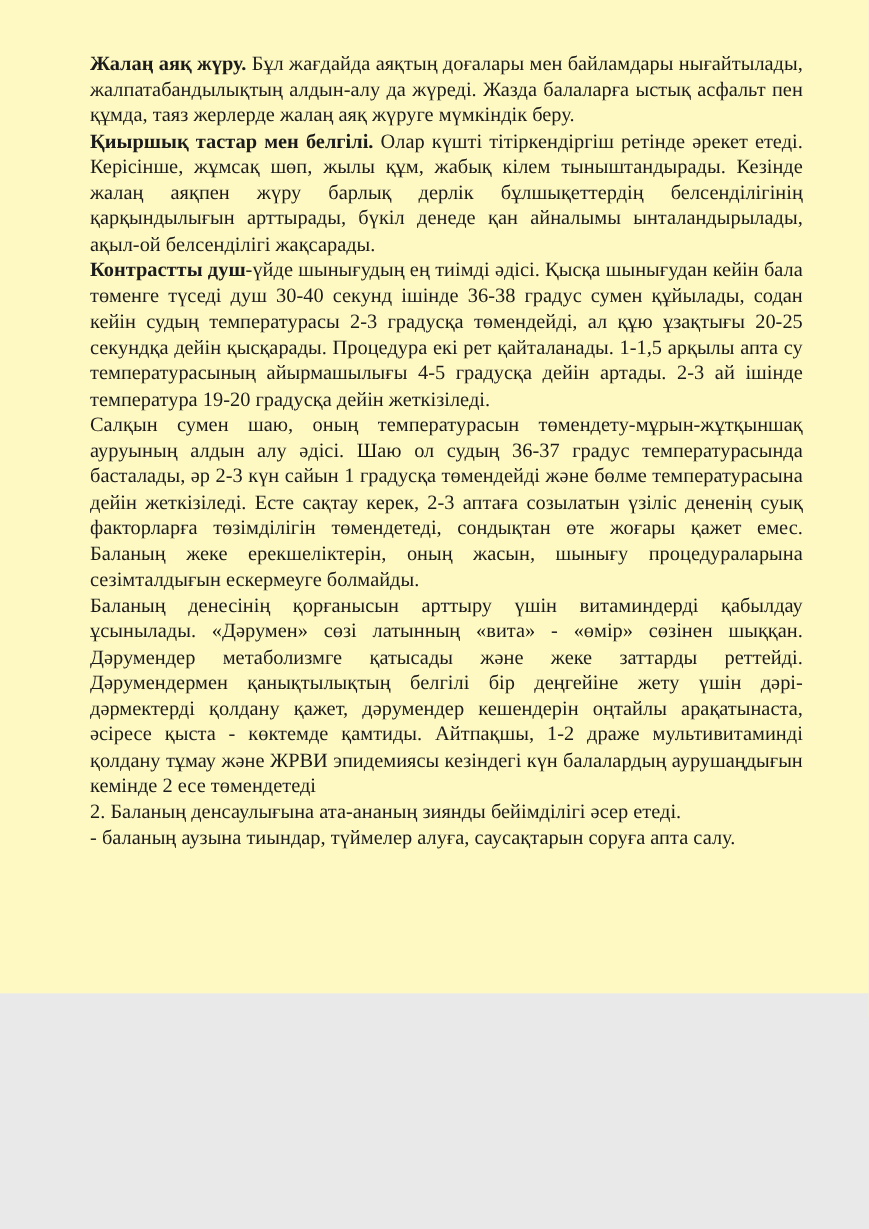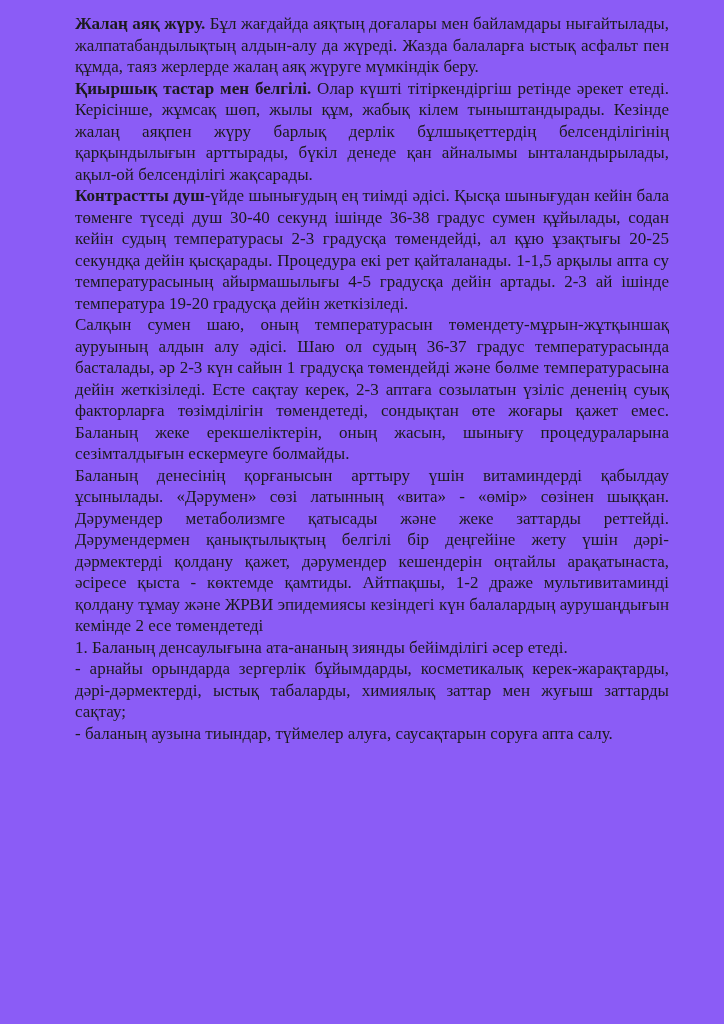--- a/index.html
+++ b/index.html
@@ -3,25 +3,25 @@
 <meta charset="utf-8">
 <style>
   html, body {
     margin: 0;
     padding: 0;
     background: #e9e9e9;
   }
   .page {
     position: relative;
     width: 724px;
-    height: 1024px;
+    height: 828px;
     margin: 0 auto;
-    background: #8b5cf6;
+    background: #fef9c3;
     box-sizing: border-box;
-    padding: 13px 55px 0 75px;
+    padding: 42px 55px 0 75px;
     overflow: hidden;
   }
   .doc-body {
     font-family: "Liberation Serif", "DejaVu Serif", serif;
     font-size: 17px;
     line-height: 21.5px;
     color: #1b1b1b;
     text-align: justify;
   }
   .doc-body p {
@@ -41,23 +41,22 @@
   <p><b>Жалаң аяқ жүру.</b><span> Бұл жағдайда аяқтың доғалары мен байламдары нығайтылады, жалпатабандылықтың алдын-алу да жүреді. Жазда балаларға ыстық асфальт пен құмда, таяз жерлерде жалаң аяқ жүруге мүмкіндік беру.</span></p>
 
   <p><b>Қиыршық тастар мен белгілі.</b><span> Олар күшті тітіркендіргіш ретінде әрекет етеді. Керісінше, жұмсақ шөп, жылы құм, жабық кілем тыныштандырады. Кезінде жалаң аяқпен жүру барлық дерлік бұлшықеттердің белсенділігінің қарқындылығын арттырады, бүкіл денеде қан айналымы ынталандырылады, ақыл-ой белсенділігі жақсарады.</span></p>
 
   <p><b>Контрастты душ</b><span>-үйде шынығудың ең тиімді әдісі. Қысқа шынығудан кейін бала төменге түседі душ 30-40 секунд ішінде 36-38 градус сумен құйылады, содан кейін судың температурасы 2-3 градусқа төмендейді, ал құю ұзақтығы 20-25 секундқа дейін қысқарады. Процедура екі рет қайталанады. 1-1,5 арқылы апта су температурасының айырмашылығы 4-5 градусқа дейін артады. 2-3 ай ішінде температура 19-20 градусқа дейін жеткізіледі.</span></p>
 
   <p><span>Салқын сумен шаю, оның температурасын төмендету-мұрын-жұтқыншақ ауруының алдын алу әдісі. Шаю ол судың 36-37 градус температурасында басталады, әр 2-3 күн сайын 1 градусқа төмендейді және бөлме температурасына дейін жеткізіледі. Есте сақтау керек, 2-3 аптаға созылатын үзіліс дененің суық факторларға төзімділігін төмендетеді, сондықтан өте жоғары қажет емес. Баланың жеке ерекшеліктерін, оның жасын, шынығу процедураларына сезімталдығын ескермеуге болмайды.</span></p>
 
   <p><span>Баланың денесінің қорғанысын арттыру үшін витаминдерді қабылдау ұсынылады. «Дәрумен» сөзі латынның «вита» - «өмір» сөзінен шыққан. Дәрумендер метаболизмге қатысады және жеке заттарды реттейді. Дәрумендермен қанықтылықтың белгілі бір деңгейіне жету үшін дәрі-дәрмектерді қолдану қажет, дәрумендер кешендерін оңтайлы арақатынаста, әсіресе қыста - көктемде қамтиды. Айтпақшы, 1-2 драже мультивитаминді қолдану тұмау және ЖРВИ эпидемиясы кезіндегі күн балалардың аурушаңдығын кемінде 2 есе төмендетеді</span></p>
 
-  <p><span>1. Баланың денсаулығына ата-ананың зиянды бейімділігі әсер етеді.</span></p>
+  <p><span>2. Баланың денсаулығына ата-ананың зиянды бейімділігі әсер етеді.</span></p>
 
 
 
 
-  <p><span>- арнайы орындарда зергерлік бұйымдарды, косметикалық керек-жарақтарды, дәрі-дәрмектерді, ыстық табаларды, химиялық заттар мен жуғыш заттарды сақтау;</span></p>
 
 
   <p><span>- баланың аузына тиындар, түймелер алуға, саусақтарын соруға апта салу.</span></p>
 </div>
 </div>
 
 </body></html>

